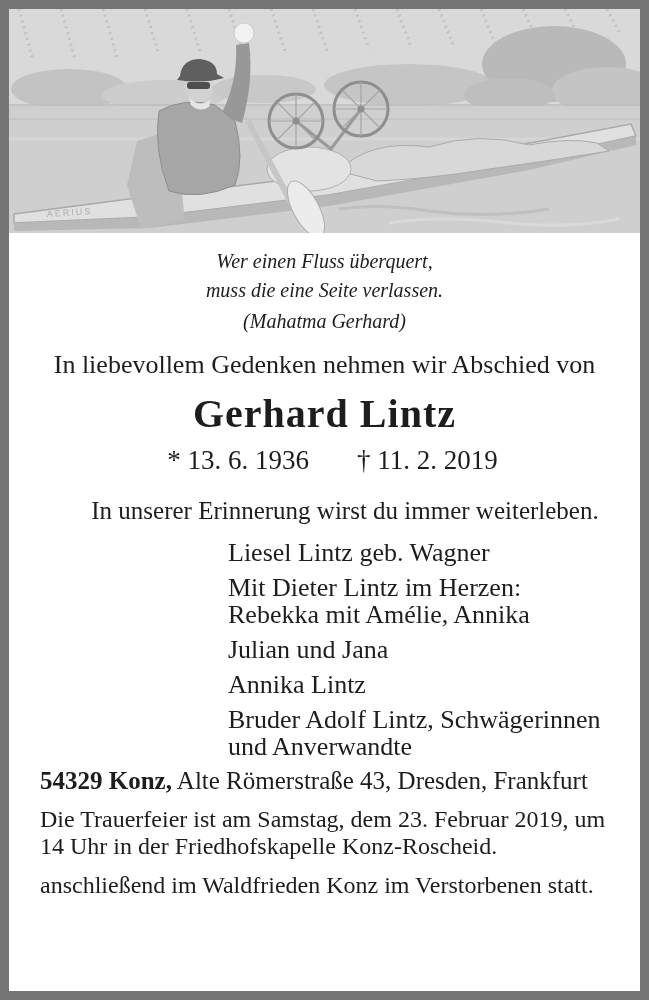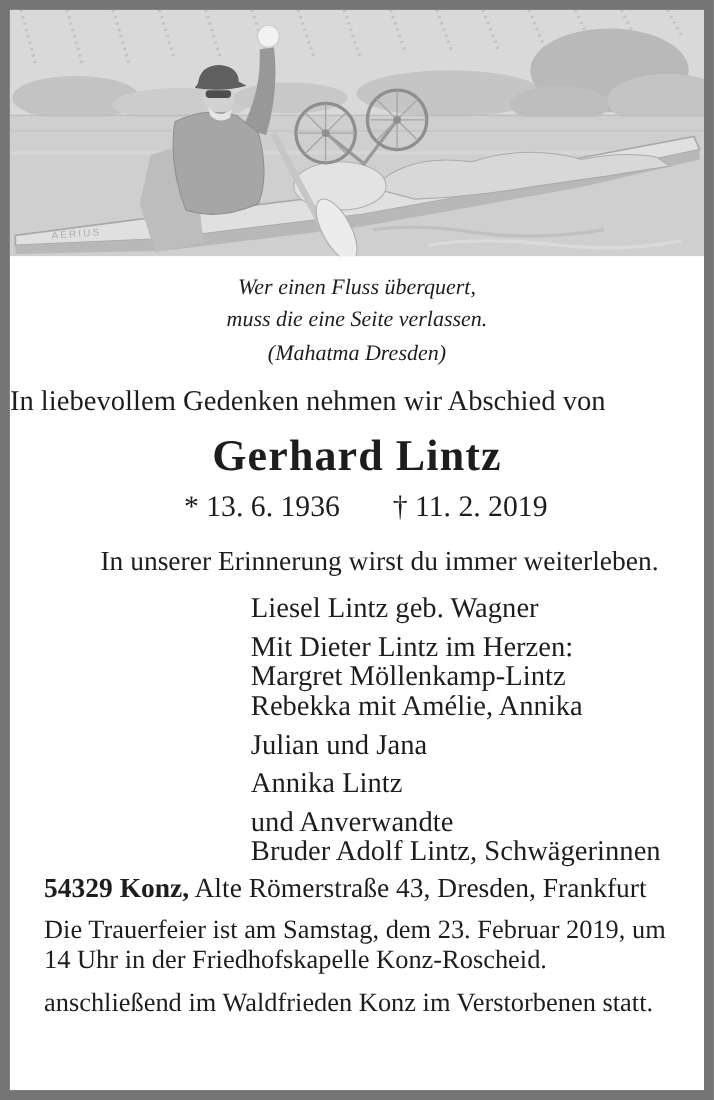--- a/index.html
+++ b/index.html
@@ -26,20 +26,21 @@
     margin-top: 14px;
   }
   .attribution {
     text-align: center;
     font-style: italic;
     font-size: 20px;
     line-height: 20px;
     margin-top: 6px;
   }
   .intro {
+    text-align: center;
     font-size: 26px;
     line-height: 28px;
     margin-top: 20px;
   }
   .deceased-name {
     text-align: center;
     font-weight: bold;
     font-size: 40px;
     line-height: 60px;
     letter-spacing: 1px;
@@ -160,50 +161,49 @@
     <g>
       <line x1="239" y1="112" x2="293" y2="214" stroke="#c6c6c6" stroke-width="6"></line>
       <ellipse cx="297" cy="200" rx="13" ry="31" fill="#ececec" stroke="#aeaeae" transform="rotate(-28 297 200)"></ellipse>
     </g>
   </svg>
 
   <div class="quote">
     <div>Wer einen Fluss überquert,</div>
     <div>muss die eine Seite verlassen.</div>
   </div>
-  <div class="attribution">(Mahatma Dresden)</div>
+  <div class="attribution">(Mahatma Gerhard)</div>
 
   <div class="intro">In liebevollem Gedenken nehmen wir Abschied von</div>
 
   <div class="deceased-name">Gerhard Lintz</div>
 
   <div class="dates">
     <span>* 13. 6. 1936</span><span>† 11. 2. 2019</span>
   </div>
 
   <div class="memorial">In unserer Erinnerung wirst du immer weiterleben.</div>
 
   <div class="mourners">
     <div class="mourner-group">
       <div>Liesel Lintz geb. Wagner</div>
     </div>
     <div class="mourner-group">
       <div>Mit Dieter Lintz im Herzen:</div>
-      <div>Margret Möllenkamp-Lintz</div>
       <div>Rebekka mit Amélie, Annika</div>
     </div>
     <div class="mourner-group">
       <div>Julian und Jana</div>
     </div>
     <div class="mourner-group">
       <div>Annika Lintz</div>
     </div>
     <div class="mourner-group">
+      <div>Bruder Adolf Lintz, Schwägerinnen</div>
       <div>und Anverwandte</div>
-      <div>Bruder Adolf Lintz, Schwägerinnen</div>
     </div>
   </div>
 
   <div class="address">
     <span class="city">54329 Konz,</span><span> Alte Römerstraße 43, Dresden, Frankfurt</span>
   </div>
 
   <div class="para">
     <div>Die Trauerfeier ist am Samstag, dem 23. Februar 2019, um</div>
     <div>14 Uhr in der Friedhofskapelle Konz-Roscheid.</div>

